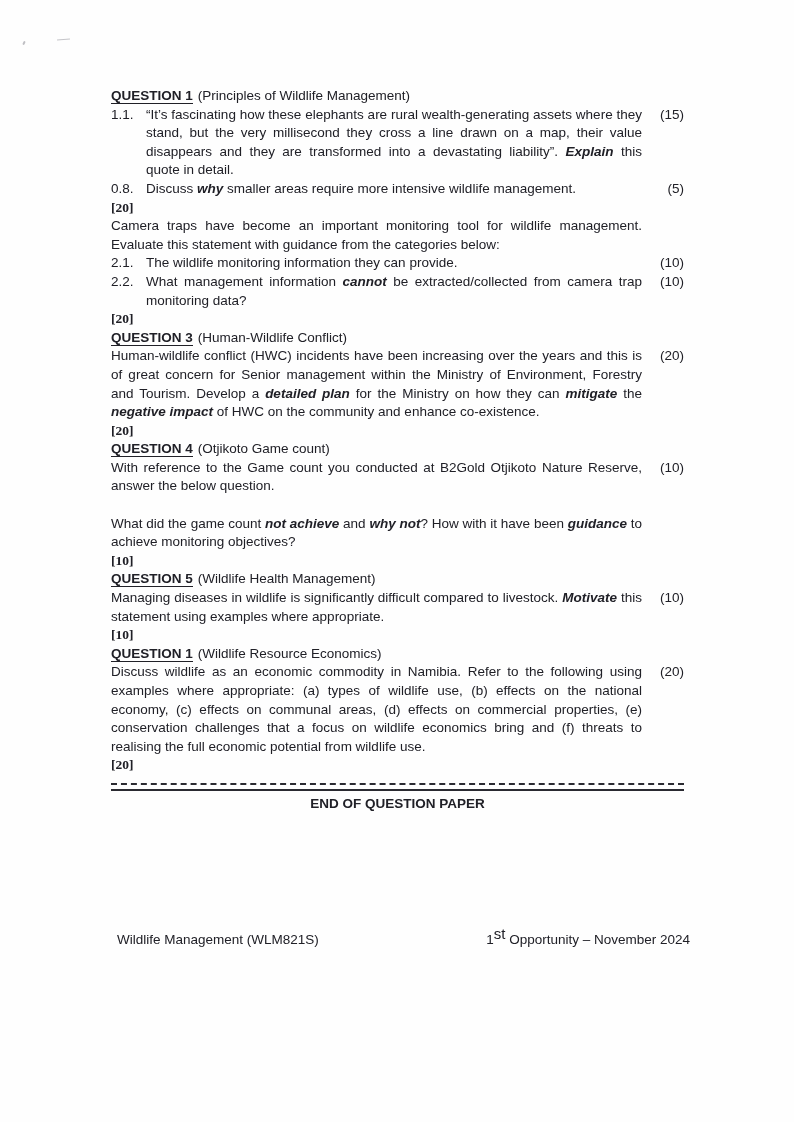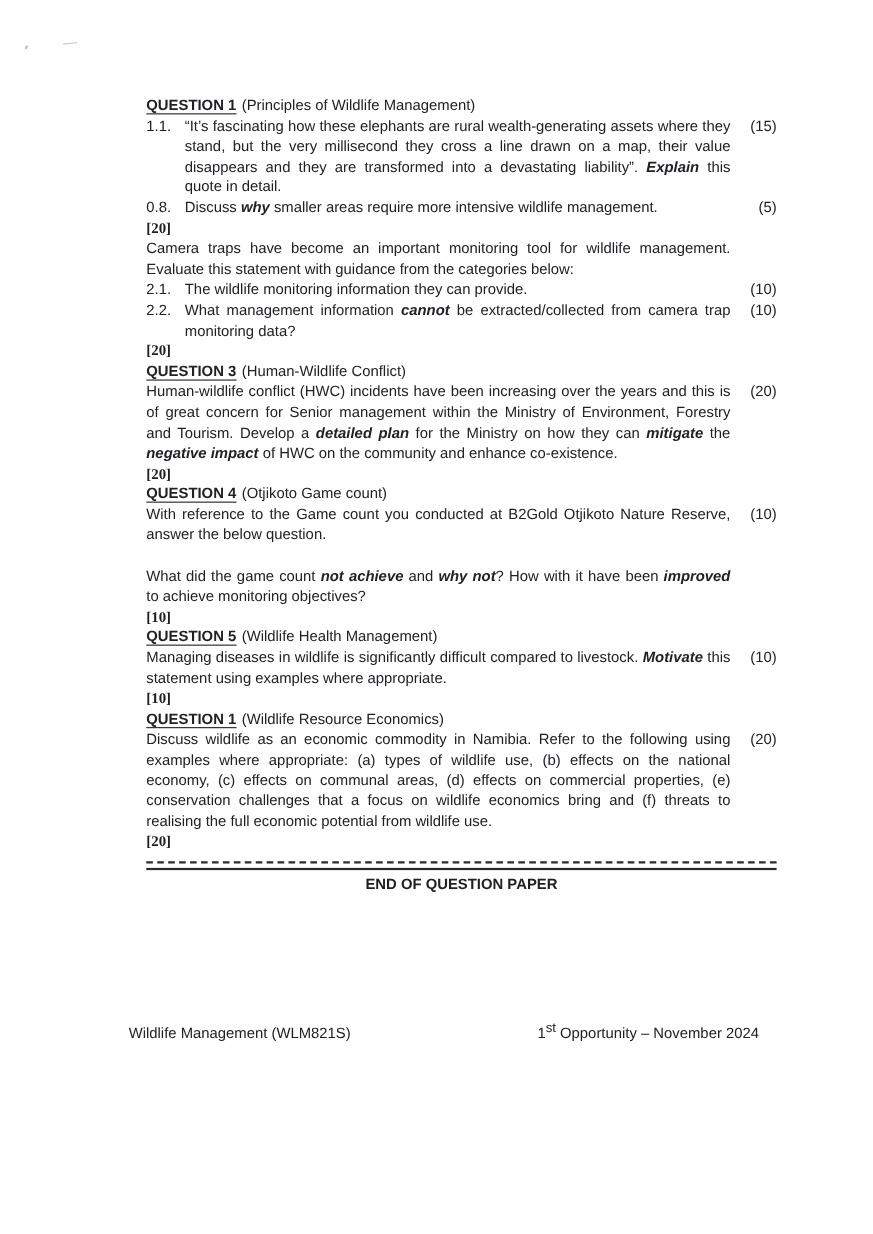--- a/index.html
+++ b/index.html
@@ -9,21 +9,21 @@
     height: 1122px;
     background: #fefefe;
     font-family: "Liberation Sans", "DejaVu Sans", sans-serif;
     font-size: 13.5px;
     line-height: 18.6px;
     color: #202027;
     overflow: hidden;
   }
   .content {
     position: absolute;
-    left: 133px;
+    left: 111px;
     top: 87px;
     width: 573px;
   }
   .qblock { margin: 0; }
   .qhead { font-weight: bold; }
   .qlabel {
     border-bottom: 1.5px solid #202027;
     padding-bottom: 0px;
   }
   .qtopic { font-weight: normal; margin-left: 5px; }
@@ -39,21 +39,21 @@
   .sep-solid { border-top: 2px solid #2a2a31; margin-top: 1px; }
   .end-label { text-align: center; font-weight: bold; margin-top: 4px; }
   .footer {
     position: absolute;
     left: 117px;
     top: 931px;
     width: 573px;
     display: flex;
     justify-content: space-between;
   }
-  .footer sup { font-size: 12px; line-height: 0; }
+  .footer sup { font-size: 15px; line-height: 0; }
   .scanmark-a {
     position: absolute; left: 23px; top: 41px;
     width: 2px; height: 4px; background: #8b8b92;
     opacity: 0.55; transform: rotate(25deg); border-radius: 1px;
   }
   .scanmark-b {
     position: absolute; left: 57px; top: 39px;
     width: 13px; height: 0;
     border-top: 1.5px solid #96969d;
     opacity: 0.55; transform: rotate(-5deg);
@@ -118,21 +118,21 @@
     <div class="qblock">
       <div class="qhead">
         <span class="qlabel">QUESTION 4</span><span class="qtopic">(Otjikoto Game count)</span>
       </div>
       <div class="qrow">
         <div class="qtext"><span>With reference to the Game count you conducted at B2Gold Otjikoto Nature Reserve, answer the below question.</span></div>
         <div class="qmarks">(10)</div>
       </div>
       <div class="spacer"></div>
       <div class="qrow">
-        <div class="qtext"><span>What did the game count </span><span class="seg-bi">not achieve</span><span> and </span><span class="seg-bi">why not</span><span>? How with it have been </span><span class="seg-bi">improved</span><span> to achieve monitoring objectives?</span></div>
+        <div class="qtext"><span>What did the game count </span><span class="seg-bi">not achieve</span><span> and </span><span class="seg-bi">why not</span><span>? How with it have been </span><span class="seg-bi">guidance</span><span> to achieve monitoring objectives?</span></div>
         <div class="qmarks"></div>
       </div>
       <div class="qtotal">[10]</div>
     </div>
 
     <div class="qblock">
       <div class="qhead">
         <span class="qlabel">QUESTION 5</span><span class="qtopic">(Wildlife Health Management)</span>
       </div>
       <div class="qrow">

